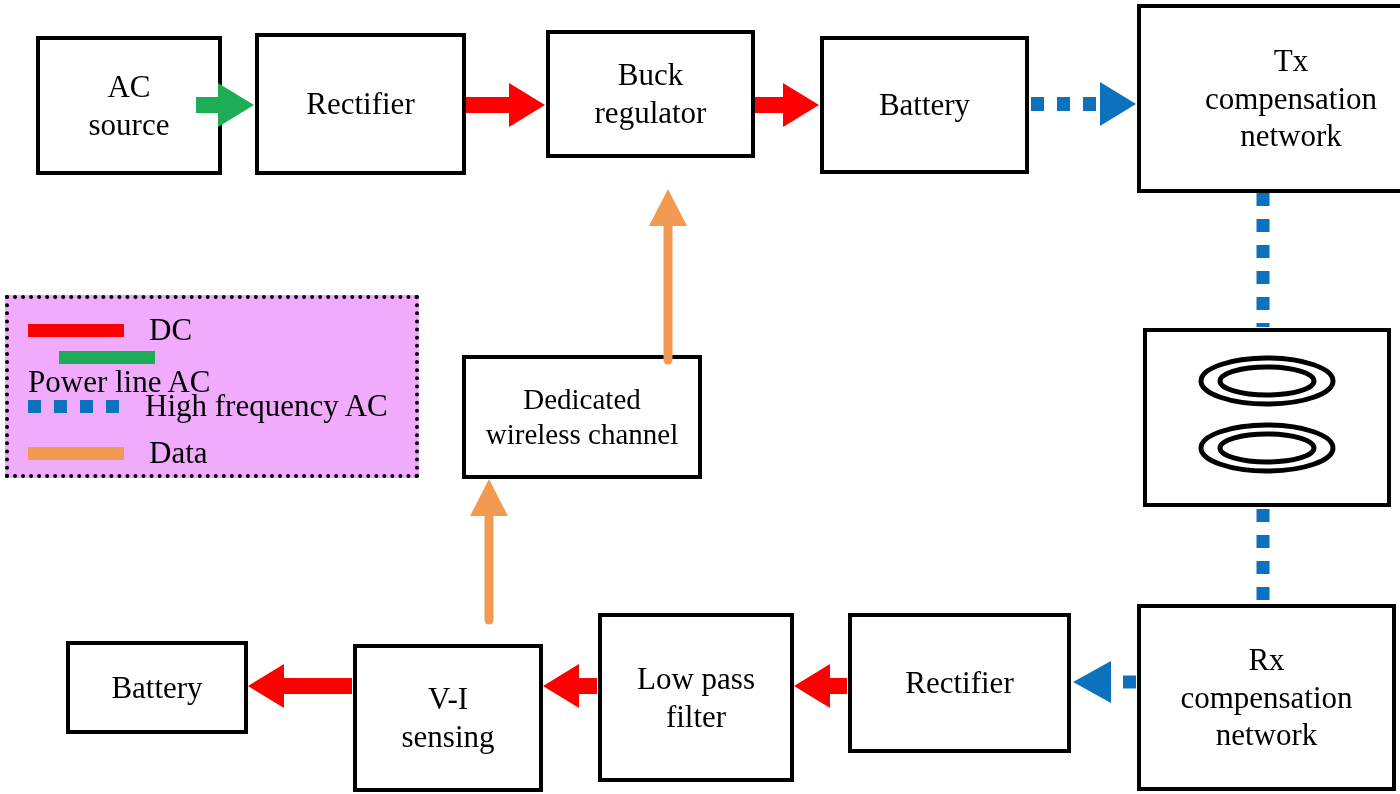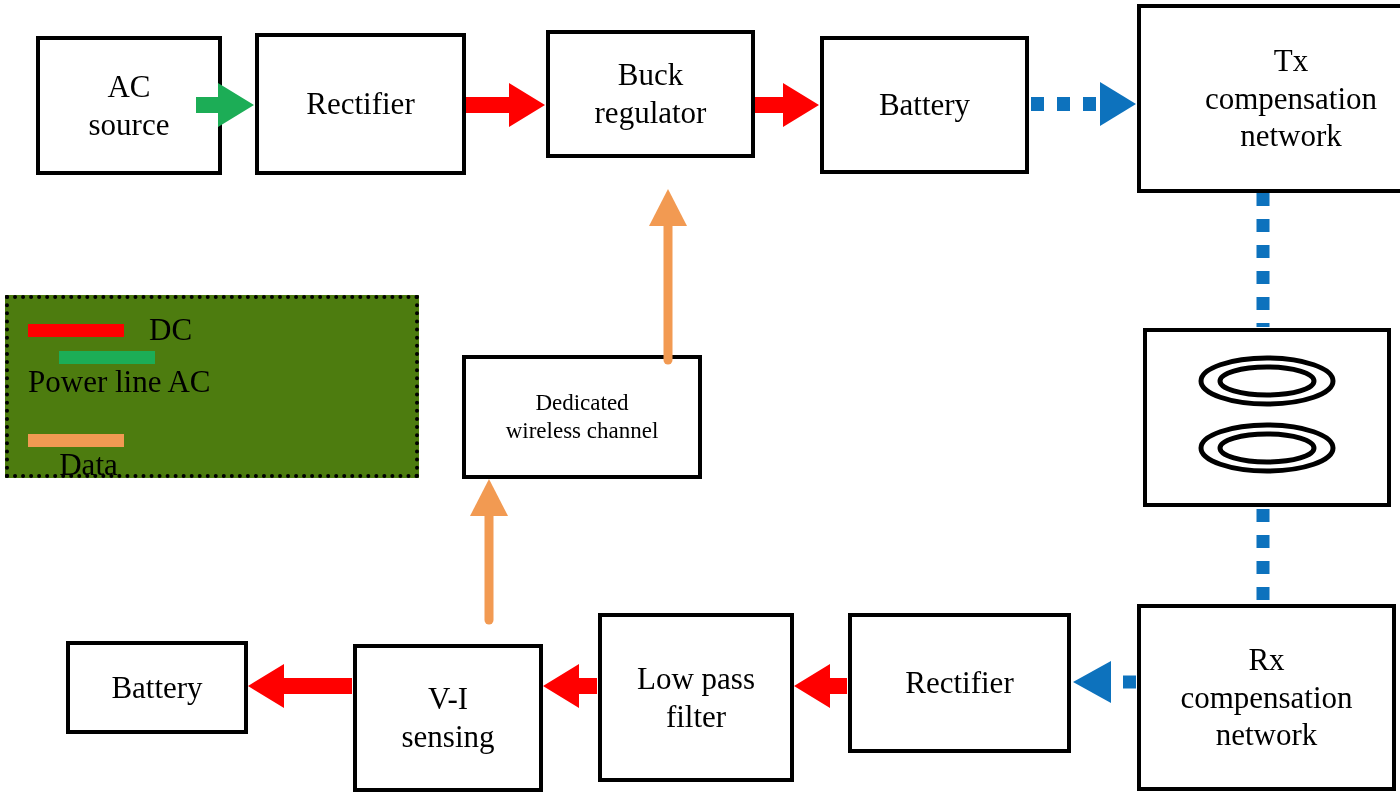--- a/index.html
+++ b/index.html
@@ -32,54 +32,54 @@
   #b-rectifier-top    { left: 255px; top:  33px; width: 211px; height: 142px; }
   #b-buck-regulator   { left: 546px; top:  30px; width: 209px; height: 128px; }
   #b-inverter         { left: 820px; top:  36px; width: 209px; height: 138px; }
   #b-tx-compensation  { left:1137px; top:   4px; width: 308px; height: 189px; }
   #b-coupling-coils   { left:1143px; top: 328px; width: 248px; height: 179px; }
   #b-rx-compensation  { left:1137px; top: 604px; width: 259px; height: 187px; }
   #b-rectifier-bottom { left: 848px; top: 613px; width: 223px; height: 140px; }
   #b-low-pass-filter  { left: 598px; top: 613px; width: 196px; height: 169px; }
   #b-vi-sensing       { left: 353px; top: 644px; width: 190px; height: 148px; }
   #b-battery          { left:  66px; top: 641px; width: 182px; height:  93px; }
-  #b-wireless-channel { left: 462px; top: 355px; width: 240px; height: 124px; font-size: 23px; }
+  #b-wireless-channel { left: 462px; top: 355px; width: 240px; height: 124px; font-size: 29px; }
 
   #connectors {
     position: absolute;
     left: 0; top: 0;
     width: 1400px; height: 794px;
     pointer-events: none;
   }
   .f-dc     { fill: var(--c-dc); }
   .f-ac     { fill: var(--c-power-line-ac); }
   .f-hf     { fill: var(--c-high-frequency-ac); }
   .f-data   { fill: var(--c-data); }
   .s-hf     { stroke: var(--c-high-frequency-ac); }
   .s-data   { stroke: var(--c-data); }
 
   #legend {
     position: absolute;
     box-sizing: border-box;
     left: 5px; top: 295px;
     width: 414px; height: 183px;
     border: 4px dotted #000;
-    background: #4d7c0f;
+    background: #f0abfc;
   }
   .legend-row {
     position: absolute;
     left: 19px;
     height: 38px;
     display: flex;
     align-items: center;
   }
   .legend-row.r0 { top:  12px; }
   .legend-row.r1 { top:  52px; flex-direction: column; }
   .legend-row.r2 { top:  88px; }
-  .legend-row.r3 { top: 135px; flex-direction: column; }
+  .legend-row.r3 { top: 135px; }
   .swatch {
     width: 96px; height: 13px;
     margin-right: 25px;
     flex: none;
   }
   .swatch-dc   { background: var(--c-dc); }
   .swatch-ac   { background: var(--c-power-line-ac); }
   .swatch-data { background: var(--c-data); }
   .swatch-hf   {
     width: 92px;
@@ -187,19 +187,23 @@
 
   <div id="legend">
     <div class="legend-row r0">
       <span class="swatch swatch-dc"></span>
       <span class="legend-label">DC</span>
     </div>
     <div class="legend-row r1">
       <span class="swatch swatch-ac"></span>
       <span class="legend-label">Power line AC</span>
     </div>
+    <div class="legend-row r2">
+      <span class="swatch swatch-hf"></span>
+      <span class="legend-label">High frequency AC</span>
+    </div>
     <div class="legend-row r3">
       <span class="swatch swatch-data"></span>
       <span class="legend-label">Data</span>
     </div>
   </div>
 
 </div>
 
 </body></html>

